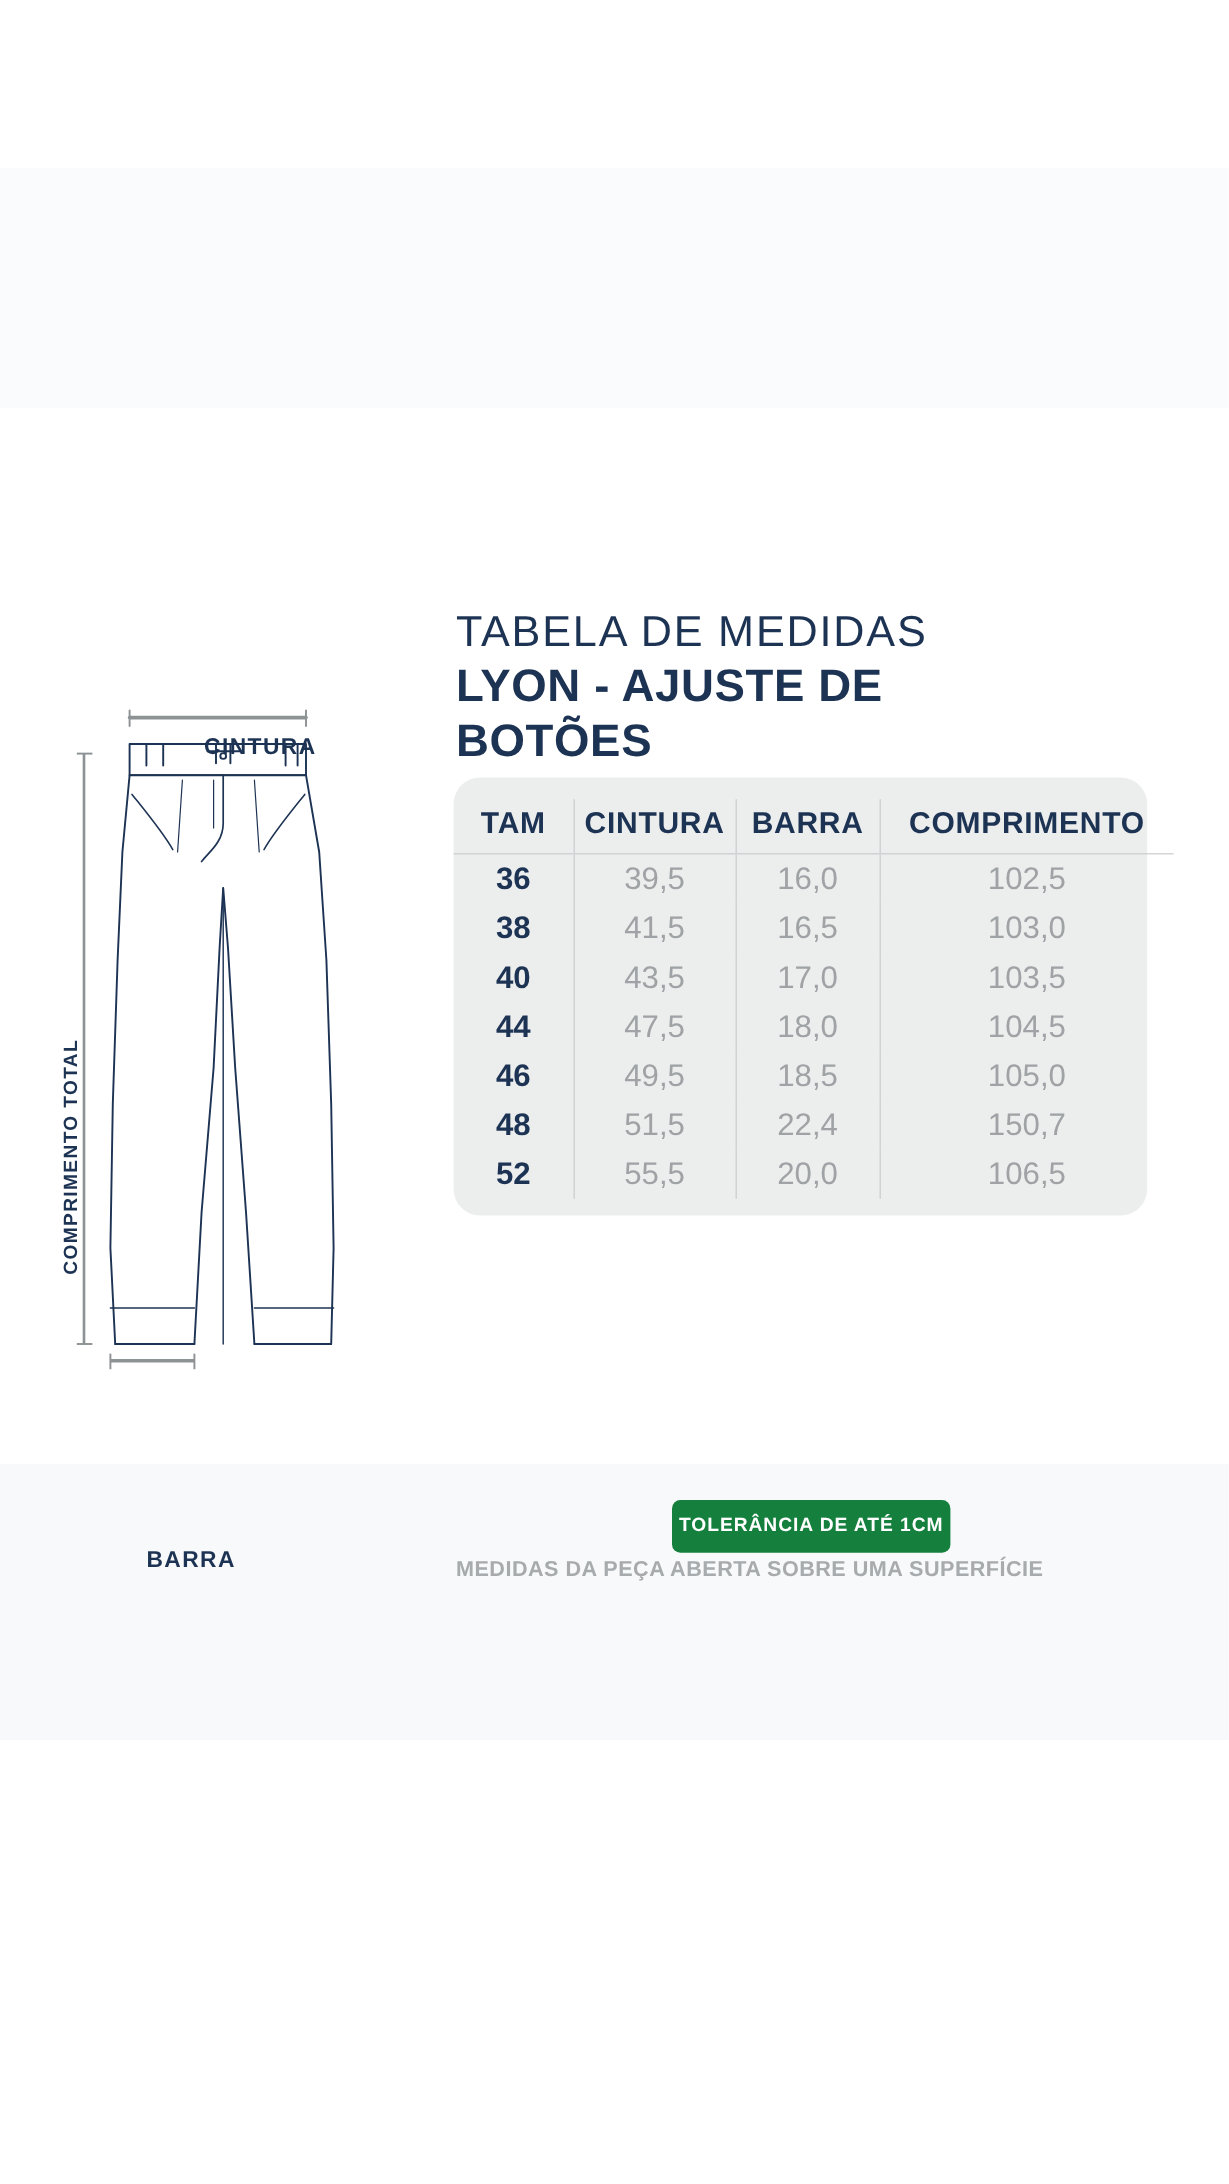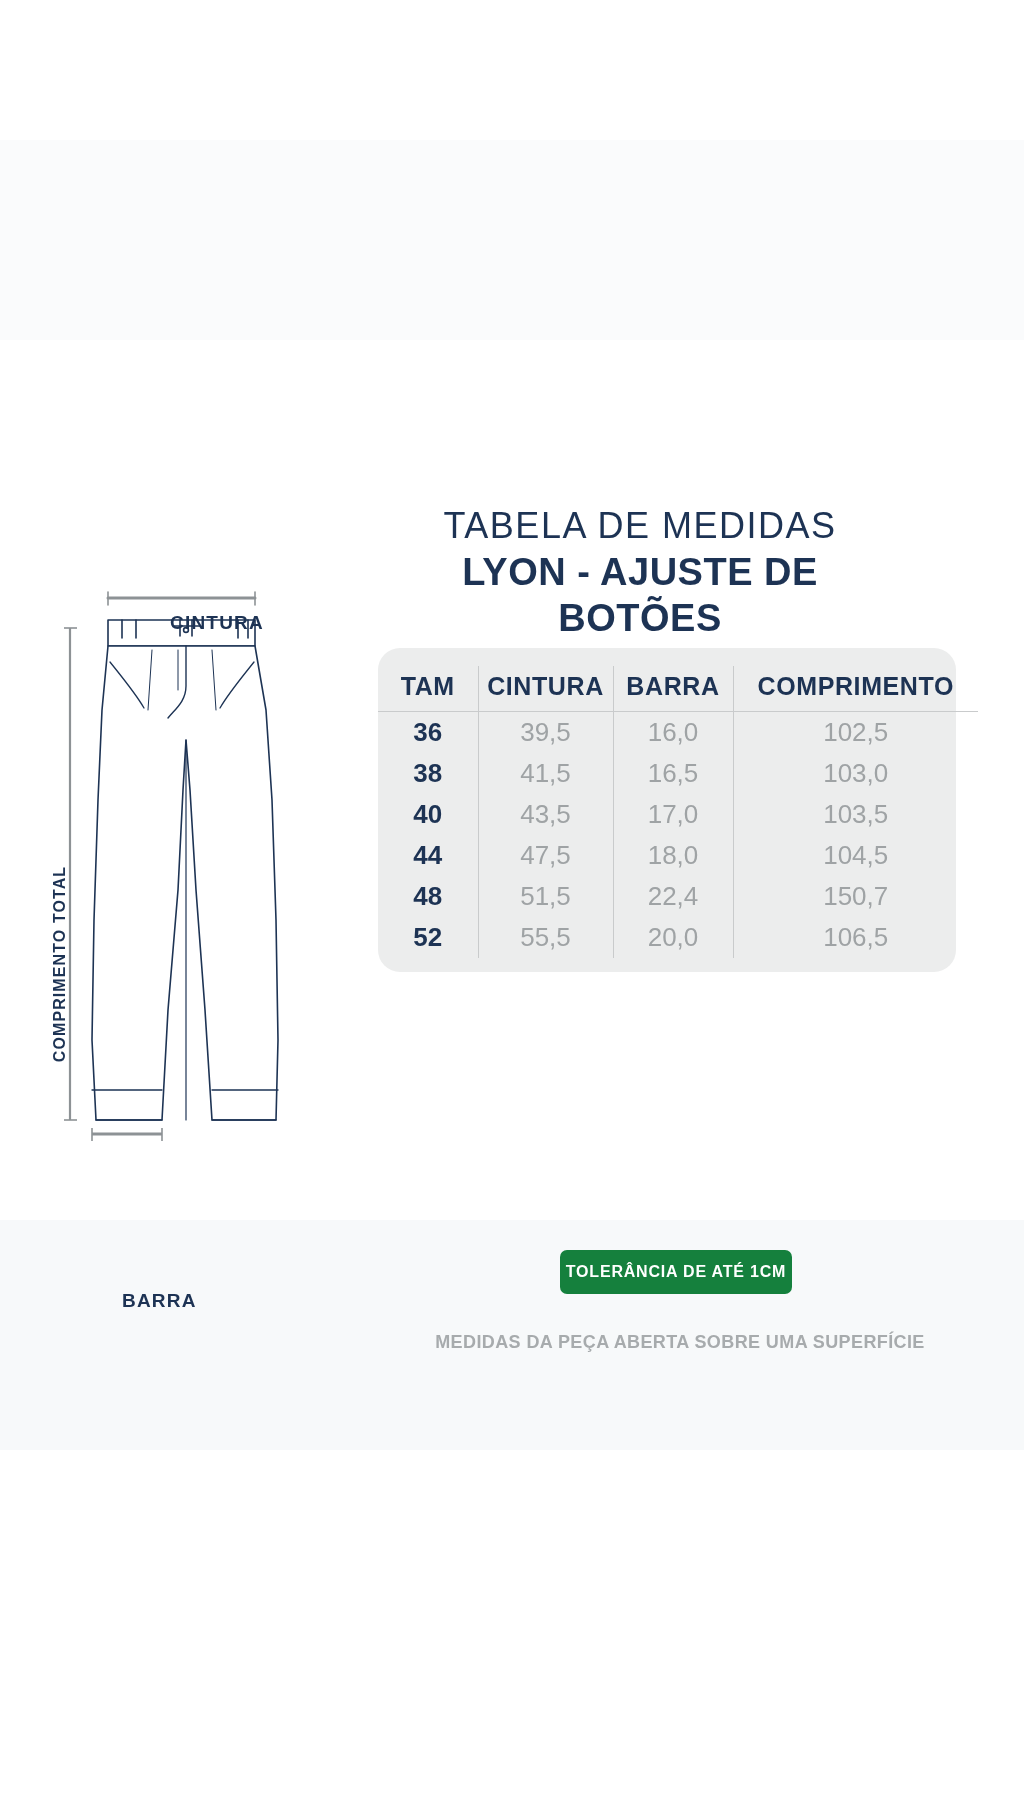--- a/index.html
+++ b/index.html
@@ -94,21 +94,21 @@
     transform: rotate(-90deg);
     transform-origin: center center;
   }
 
   
   .title-block {
     position: absolute;
     left: 380px;
     top: 505px;
     width: 520px;
-    text-align: center;
+    text-align: left;
     color: #1d3354;
   }
   .title-line1 {
     font-size: 36px;
     letter-spacing: 1.5px;
     font-weight: normal;
     line-height: 1.15;
   }
   .title-line2 {
     font-size: 38px;
@@ -180,23 +180,22 @@
     font-size: 16px;
     font-weight: bold;
     letter-spacing: 0.8px;
     display: flex;
     align-items: center;
     justify-content: center;
   }
   .footnote {
     position: absolute;
     left: 380px;
-    top: 1332px;
+    top: 1297px;
     width: 600px;
-    text-align: center;
     font-size: 18px;
     font-weight: bold;
     letter-spacing: 0.4px;
     color: #a7abad;
   }
 </style>
 </head>
 <body>
 
 <div class="band-top"></div>
@@ -326,20 +325,26 @@
           <td class="sep-r">17,0</td>
           <td>103,5</td>
         </tr>
         <tr>
           <td class="tam sep-r">44</td>
           <td class="sep-r">47,5</td>
           <td class="sep-r">18,0</td>
           <td>104,5</td>
         </tr>
         <tr>
+          <td class="tam sep-r">46</td>
+          <td class="sep-r">49,5</td>
+          <td class="sep-r">18,5</td>
+          <td>105,0</td>
+        </tr>
+        <tr>
           <td class="tam sep-r">48</td>
           <td class="sep-r">51,5</td>
           <td class="sep-r">22,4</td>
           <td>150,7</td>
         </tr>
         <tr>
           <td class="tam sep-r">52</td>
           <td class="sep-r">55,5</td>
           <td class="sep-r">20,0</td>
           <td>106,5</td>

